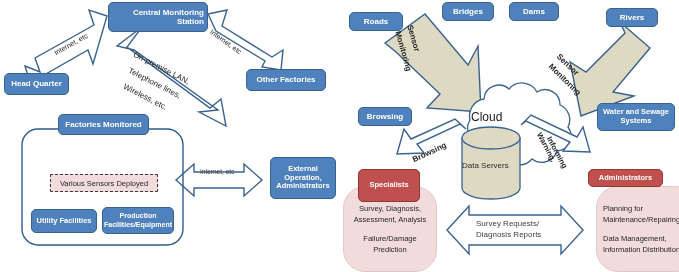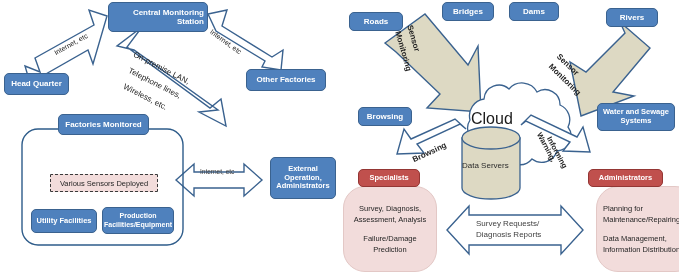--- a/index.html
+++ b/index.html
@@ -169,41 +169,41 @@
   <div class="node bluebox" style="left:597px;top:103px;width:78px;height:28px;font-size:7.5px;padding:0 2px;">
     <span class="ptxt">Water and Sewage Systems</span>
   </div>
 
   <div class="rot" style="left:414px;top:24px;transform:rotate(74deg);font-size:8px;font-weight:600;">Sensor</div>
   <div class="rot" style="left:402px;top:30px;transform:rotate(74deg);font-size:8px;font-weight:600;">Monitoring</div>
 
   <div class="rot" style="left:561px;top:52px;transform:rotate(44deg);font-size:8px;font-weight:600;">Sensor</div>
   <div class="rot" style="left:553px;top:62px;transform:rotate(44deg);font-size:8px;font-weight:600;">Monitoring</div>
 
-  <div class="cloudlabel" style="left:471px;top:110px;font-size:16px;">Cloud</div>
+  <div class="cloudlabel" style="left:471px;top:110px;font-size:12px;">Cloud</div>
   <div class="cloudlabel" style="left:462px;top:161px;font-size:8px;color:#2b2b2b;">Data Servers</div>
 
   <div class="rot" style="left:411px;top:156px;transform:rotate(-25deg);font-size:8px;font-weight:600;">Browsing</div>
 
   <div class="rot" style="left:543px;top:131px;transform:rotate(62deg);font-size:7.5px;font-weight:600;">Warning,</div>
   <div class="rot" style="left:553px;top:135px;transform:rotate(62deg);font-size:7.5px;font-weight:600;">Informing</div>
 
   <div class="arrowtext" style="left:476px;top:219px;width:80px;font-size:8px;">
     <span class="ptxt">Survey Requests/</span>
     <span class="ptxt">Diagnosis Reports</span>
   </div>
 
   <div class="node pinkpanel" style="left:343px;top:186px;width:94px;height:86px;font-size:7.5px;padding:16px 5px 0 5px;">
     <span class="ptxt" style="text-align:center;">Survey, Diagnosis,</span>
     <span class="ptxt" style="text-align:center;">Assessment, Analysis</span>
     <span class="ptxt" style="height:7px;"></span>
     <span class="ptxt" style="text-align:center;">Failure/Damage</span>
     <span class="ptxt" style="text-align:center;">Prediction</span>
   </div>
-  <div class="node redbox" style="left:358px;top:169px;width:62px;height:18px;font-size:7.5px;z-index:5;">
+  <div class="node redbox" style="left:358px;top:169px;width:62px;height:33px;font-size:7.5px;z-index:5;">
     <span class="ptxt">Specialists</span>
   </div>
 
   <div class="node pinkpanel" style="left:596px;top:186px;width:101px;height:86px;font-size:7.5px;padding:16px 6px 0 6px;">
     <span class="ptxt">Planning for</span>
     <span class="ptxt">Maintenance/Repairing</span>
     <span class="ptxt" style="height:7px;"></span>
     <span class="ptxt">Data Management,</span>
     <span class="ptxt">Information Distribution</span>
   </div>

